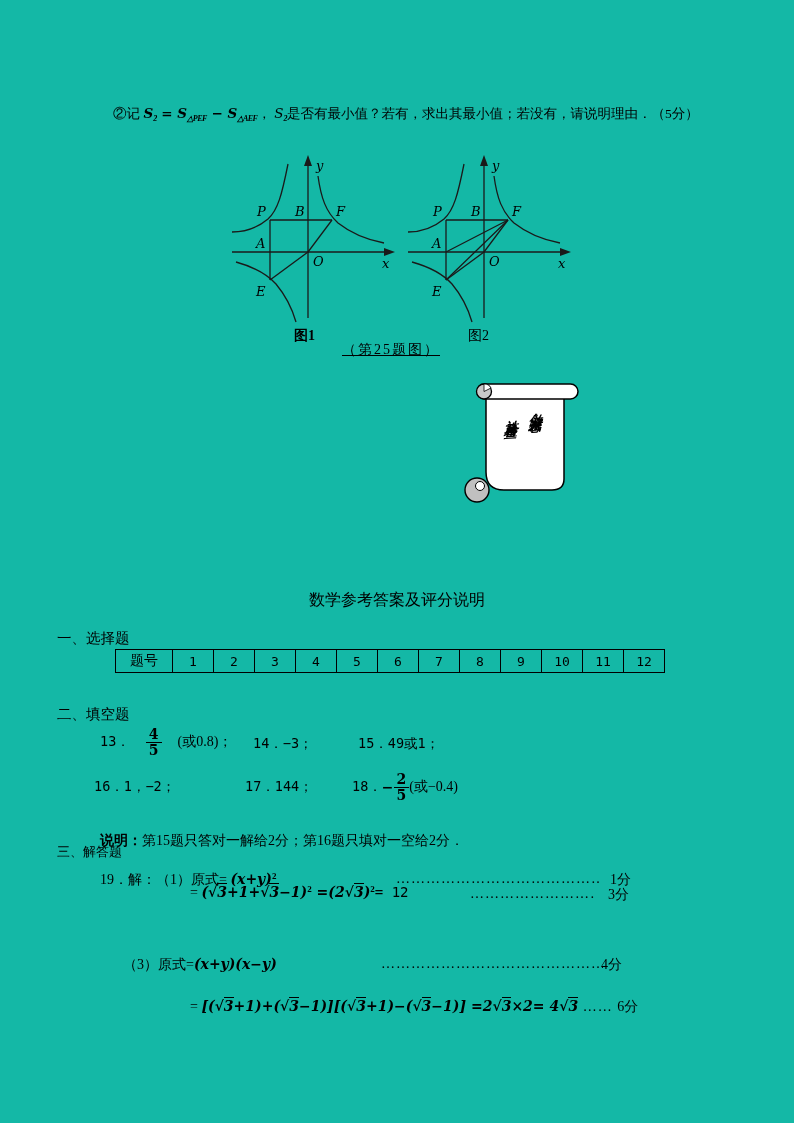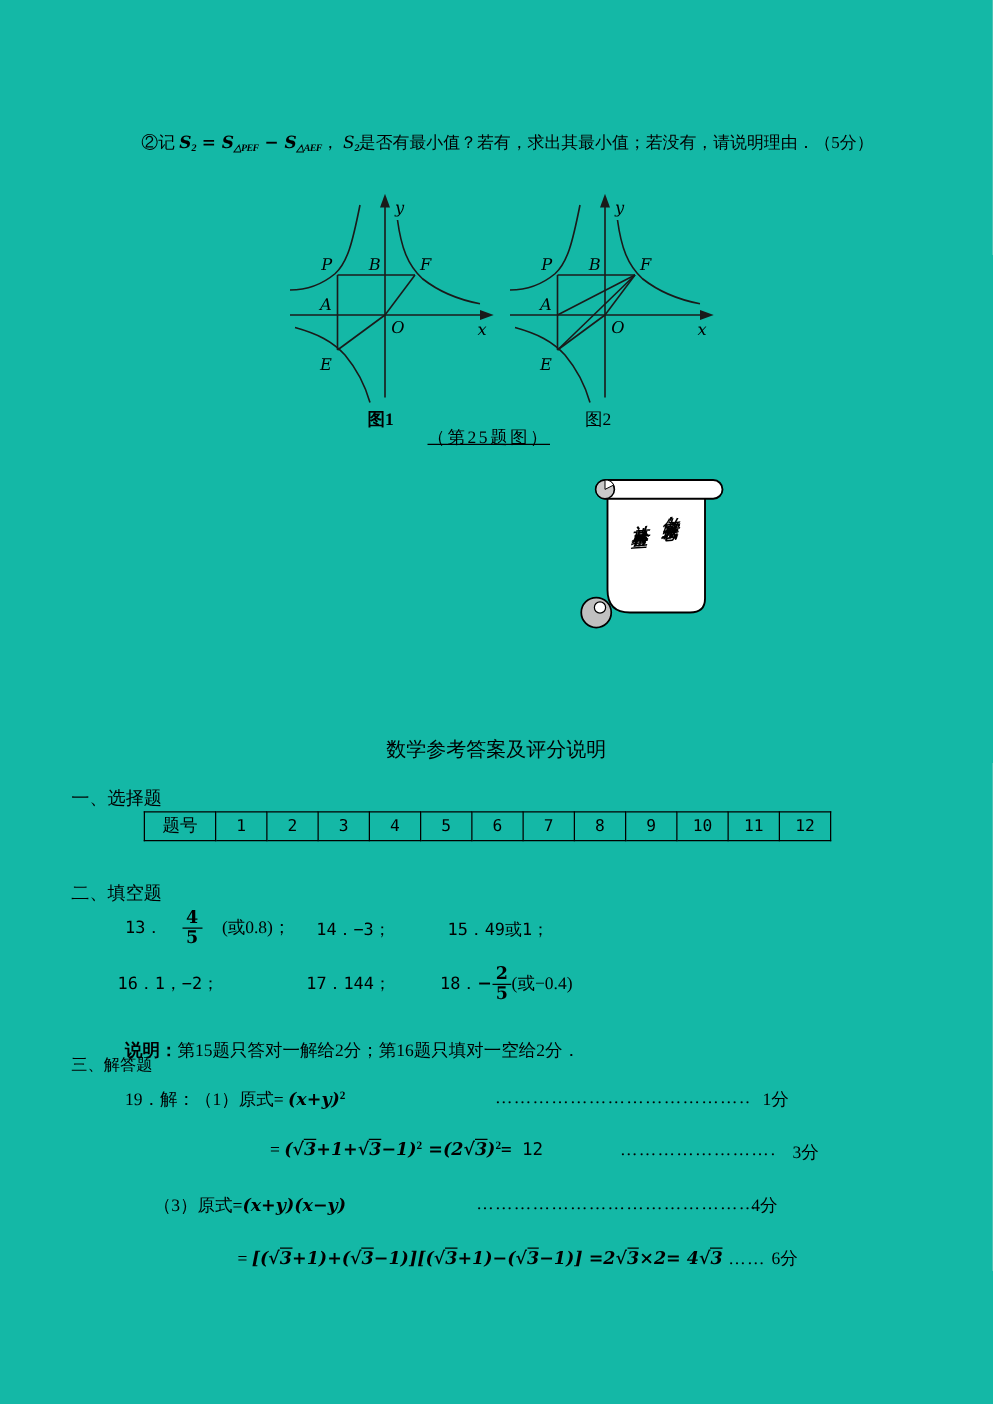--- a/index.html
+++ b/index.html
@@ -171,21 +171,21 @@
   </div>
 
   <div class="abs" style="left:57px; top:843px; font-size:13px;">三、解答题</div>
 
   <div class="abs" style="left:100px; top:871px; width:660px; height:22px;">
     <span>19．解：（1）原式= </span><span class="math-bi">(x+y)</span><sup class="sq">2</sup>
     <span class="dots abs" style="left:296px; top:0; width:205px;">…………………………………………</span>
     <span class="abs" style="left:510px; top:0;">1分</span>
   </div>
 
-  <div class="abs" style="left:190px; top:911px; width:560px; height:24px;margin-left:26px;">
+  <div class="abs" style="left:190px; top:884px; width:560px; height:24px;">
     <span>= </span><span class="math-bi">(</span><span class="rad">√<span class="rd">3</span></span><span class="math-bi">+1+</span><span class="rad">√<span class="rd">3</span></span><span class="math-bi">−1)</span><sup class="sq">2</sup><span class="math-bi"> =(2</span><span class="rad">√<span class="rd">3</span></span><span class="math-bi">)</span><sup class="sq">2</sup><span class="mono">= 12</span>
     <span class="dots abs" style="left:280px; top:2px; width:125px;">………………………</span>
     <span class="abs" style="left:418px; top:2px;">3分</span>
   </div>
 
   <div class="abs" style="left:123px; top:956px; width:640px; height:22px;">
     <span>（3）原式=</span><span class="math-bi">(x+y)(x−y)</span>
     <span class="dots abs" style="left:258px; top:0; width:222px;">……………………………………………</span>
     <span class="abs" style="left:478px; top:0;">4分</span>
   </div>

